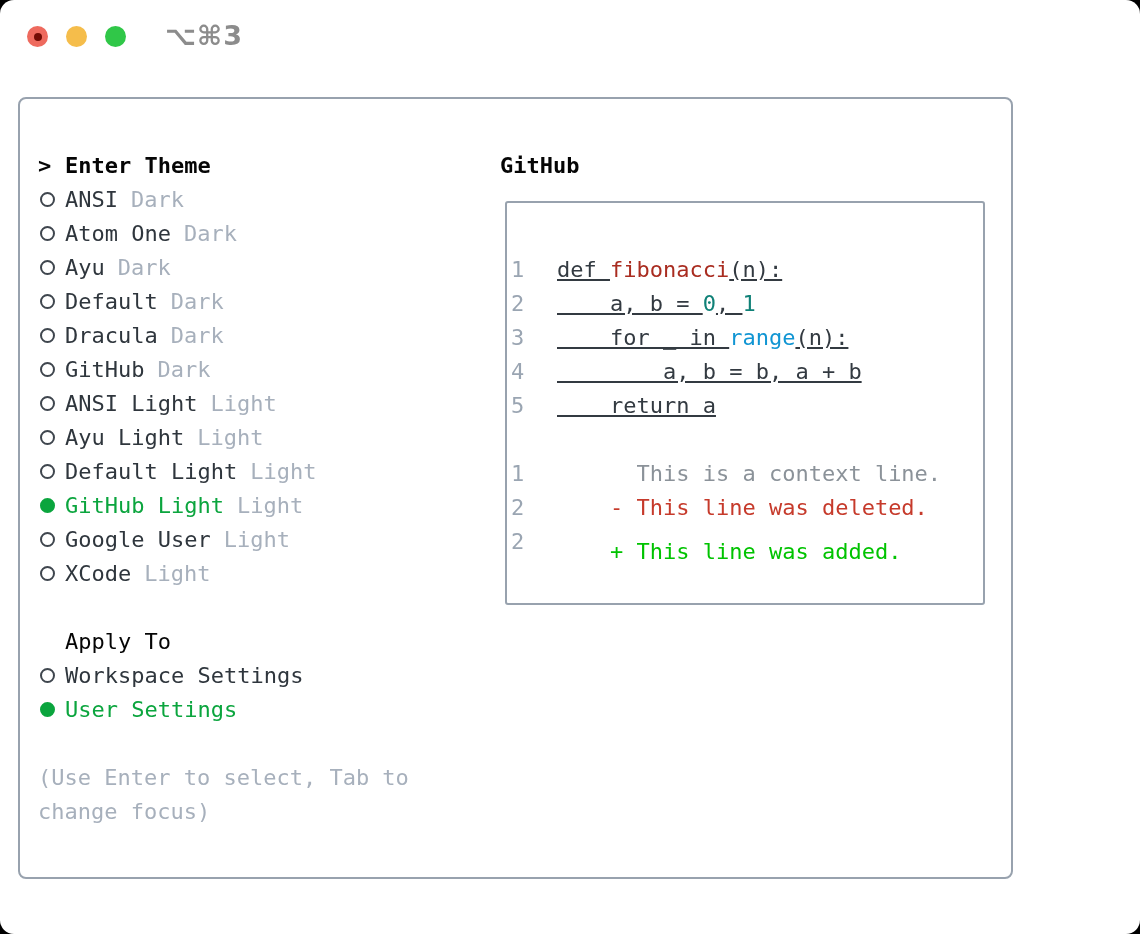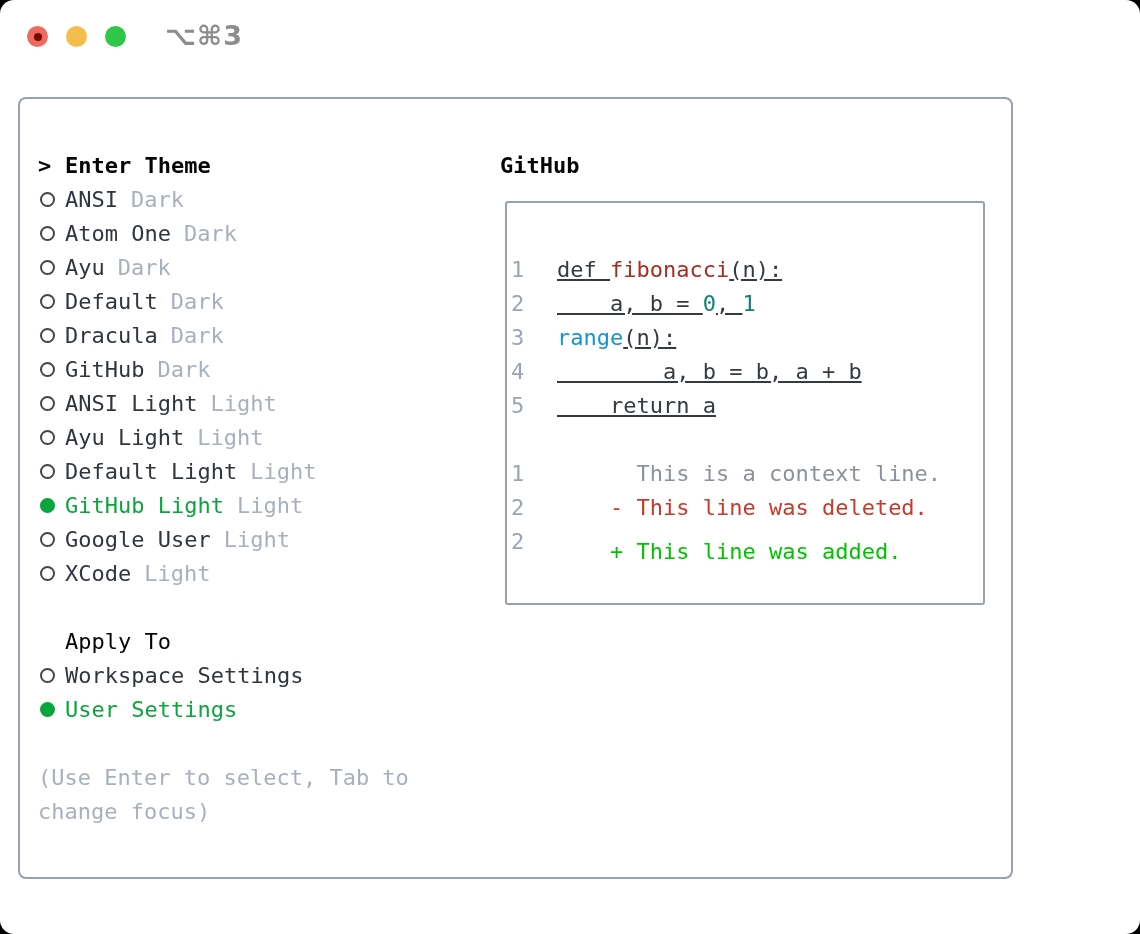--- a/index.html
+++ b/index.html
@@ -227,20 +227,21 @@
           </div>
           <div class="code-line">
             <span class="ln">2</span>
             <span class="seg seg-plain">    a, b = </span>
             <span class="seg seg-number">0</span>
             <span class="seg seg-plain">, </span>
             <span class="seg seg-number">1</span>
           </div>
           <div class="code-line">
             <span class="ln">3</span>
+            <span class="seg seg-plain">    for _ in </span>
             <span class="seg seg-builtin">range</span>
             <span class="seg seg-plain">(n):</span>
           </div>
           <div class="code-line">
             <span class="ln">4</span>
             <span class="seg seg-plain">        a, b = b, a + b</span>
           </div>
           <div class="code-line">
             <span class="ln">5</span>
             <span class="seg seg-plain">    return a</span>

